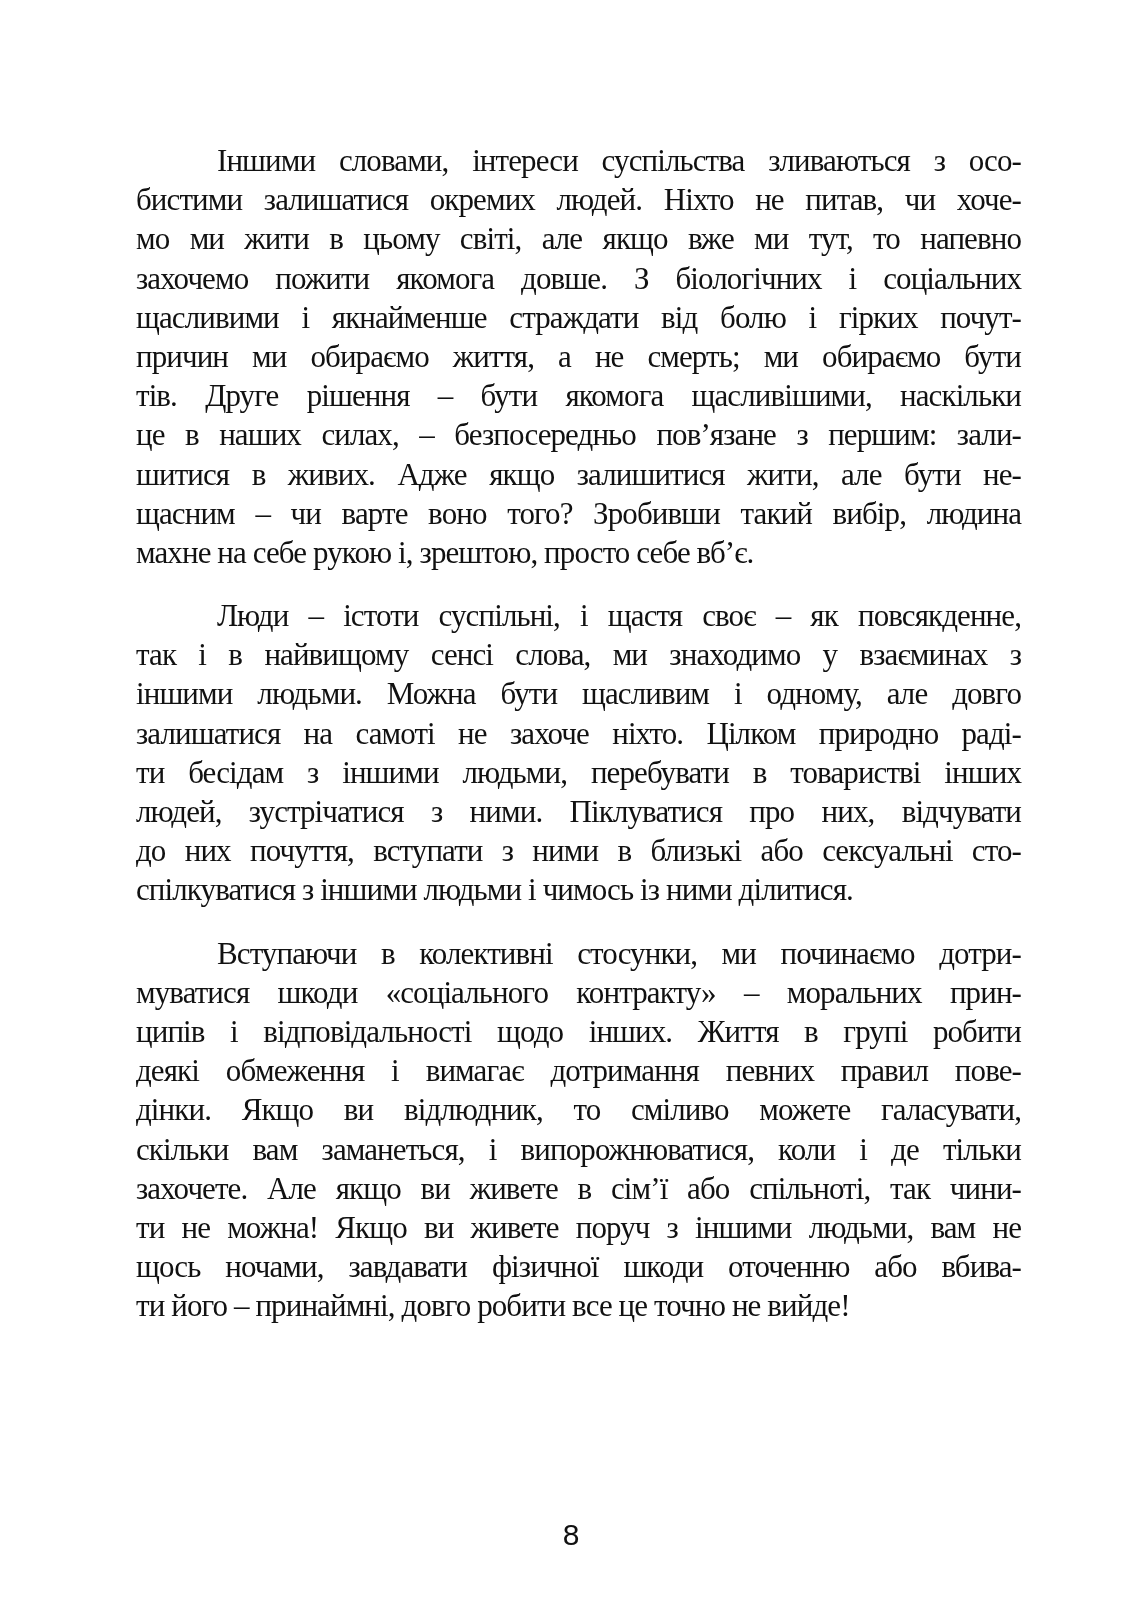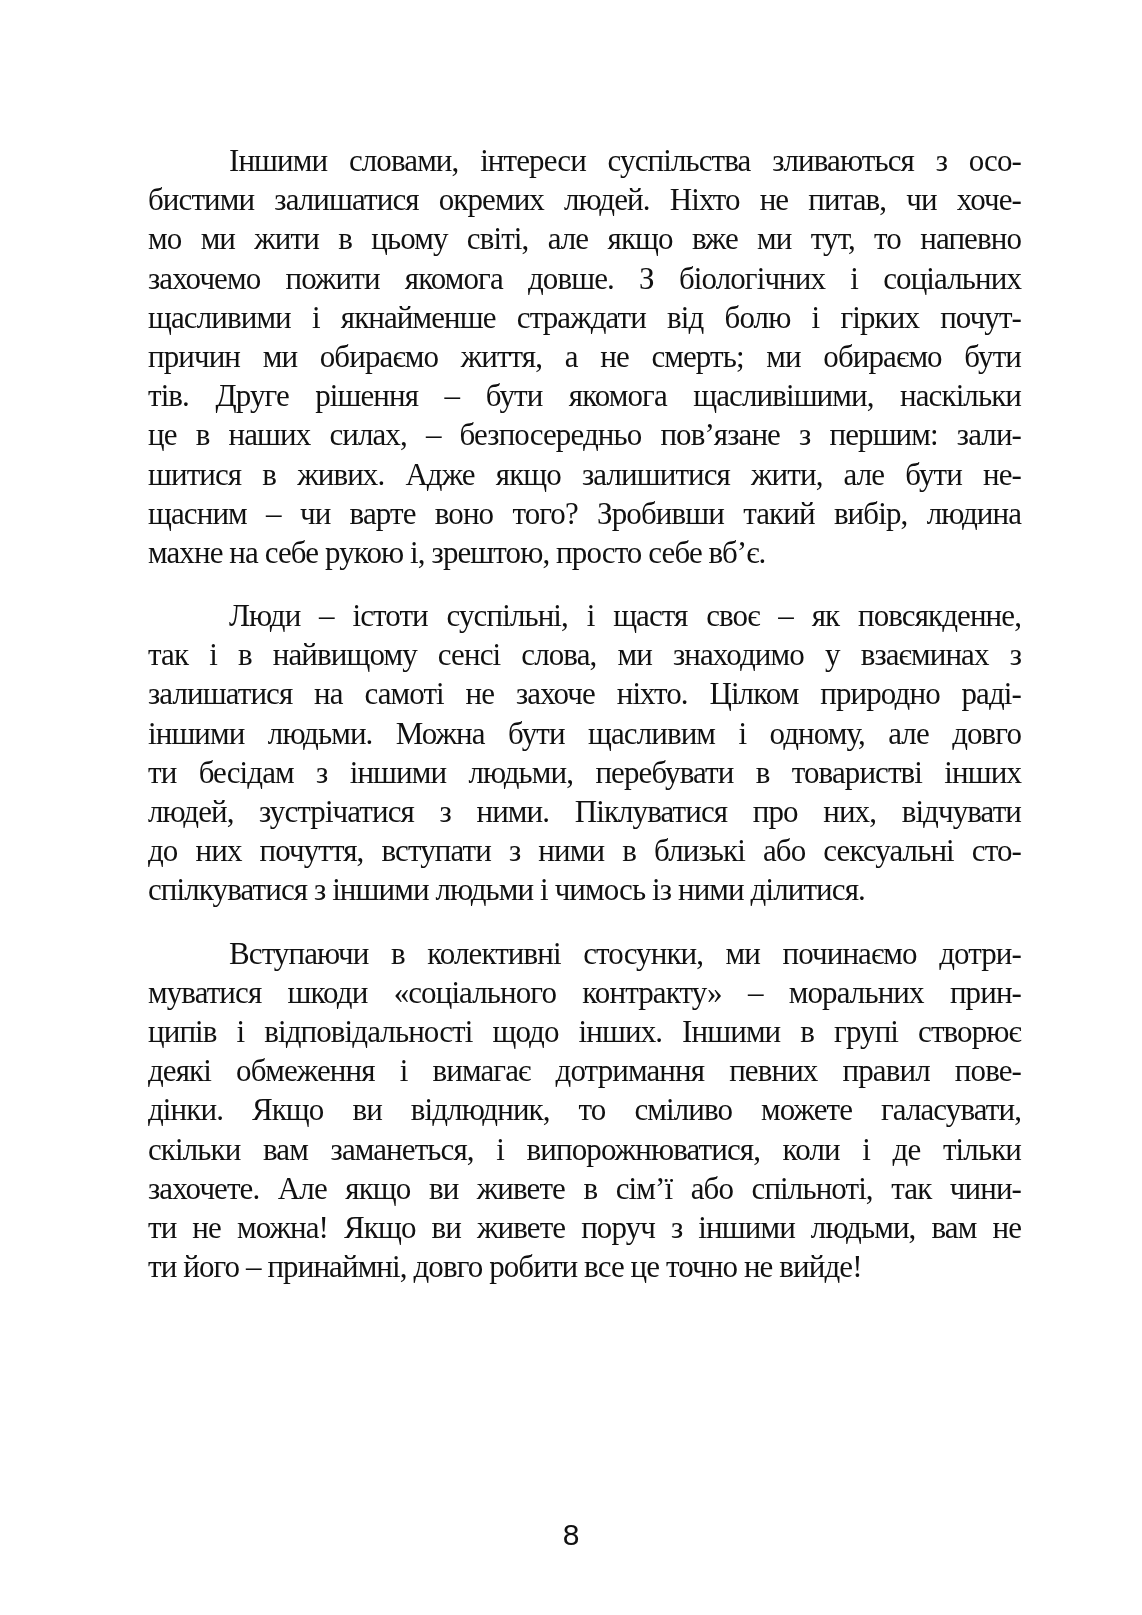--- a/index.html
+++ b/index.html
@@ -5,21 +5,21 @@
   html, body { margin: 0; padding: 0; background: #ffffff; }
   body { width: 1142px; height: 1615px; position: relative; overflow: hidden; }
   .page { position: absolute; left: 0; top: 0; width: 1142px; height: 1615px; background: #fff; }
   .text-block {
     position: absolute; left: 136px; top: 141px; width: 885px;
     font-family: "Liberation Serif", "DejaVu Serif", serif;
     font-size: 31px; line-height: 39.2px; color: #111;
     letter-spacing: -0.9px;
   }
   .para { margin: 0 0 24px 0; }
-  .line { display: block; text-align: justify; text-align-last: justify; white-space: nowrap; height: 39.2px; overflow: visible; margin-left: 12px; }
+  .line { display: block; text-align: justify; text-align-last: justify; white-space: nowrap; height: 39.2px; overflow: visible; }
   .line.last { text-align-last: left; }
   .line.first { padding-left: 81px; }
   .page-number {
     position: absolute; left: 0; width: 1142px; top: 1518px; text-align: center;
     font-family: "Liberation Sans", "DejaVu Sans", sans-serif;
     font-size: 30px; color: #111;
   }
 </style>
 </head>
 <body>
@@ -37,36 +37,37 @@
       <span class="line">тів. Друге рішення – бути якомога щасливішими, наскільки</span>
       <span class="line">це в наших силах, – безпосередньо пов’язане з першим: зали-</span>
       <span class="line">шитися в живих. Адже якщо залишитися жити, але бути не-</span>
       <span class="line">щасним – чи варте воно того? Зробивши такий вибір, людина</span>
       <span class="line last">махне на себе рукою і, зрештою, просто себе вб’є.</span>
     </div>
 
     <div class="para">
       <span class="line first">Люди – істоти суспільні, і щастя своє – як повсякденне,</span>
       <span class="line">так і в найвищому сенсі слова, ми знаходимо у взаєминах з</span>
+      <span class="line">іншими людьми. Можна бути щасливим і одному, але довго</span>
       <span class="line">залишатися на самоті не захоче ніхто. Цілком природно раді-</span>
-      <span class="line">іншими людьми. Можна бути щасливим і одному, але довго</span>
       <span class="line">ти бесідам з іншими людьми, перебувати в товаристві інших</span>
       <span class="line">людей, зустрічатися з ними. Піклуватися про них, відчувати</span>
       <span class="line">до них почуття, вступати з ними в близькі або сексуальні сто-</span>
       <span class="line last">спілкуватися з іншими людьми і чимось із ними ділитися.</span>
     </div>
 
     <div class="para">
       <span class="line first">Вступаючи в колективні стосунки, ми починаємо дотри-</span>
       <span class="line">муватися шкоди «соціального контракту» – моральних прин-</span>
-      <span class="line">ципів і відповідальності щодо інших. Іншими в групі створює</span>
+      <span class="line">ципів і відповідальності щодо інших. Життя в групі робити</span>
       <span class="line">деякі обмеження і вимагає дотримання певних правил пове-</span>
       <span class="line">дінки. Якщо ви відлюдник, то сміливо можете галасувати,</span>
       <span class="line">скільки вам заманеться, і випорожнюватися, коли і де тільки</span>
       <span class="line">захочете. Але якщо ви живете в сім’ї або спільноті, так чини-</span>
       <span class="line">ти не можна! Якщо ви живете поруч з іншими людьми, вам не</span>
+      <span class="line">щось ночами, завдавати фізичної шкоди оточенню або вбива-</span>
       <span class="line last">ти його – принаймні, довго робити все це точно не вийде!</span>
     </div>
 
   </div>
 
   <div class="page-number">8</div>
 </div>
 
 </body></html>

